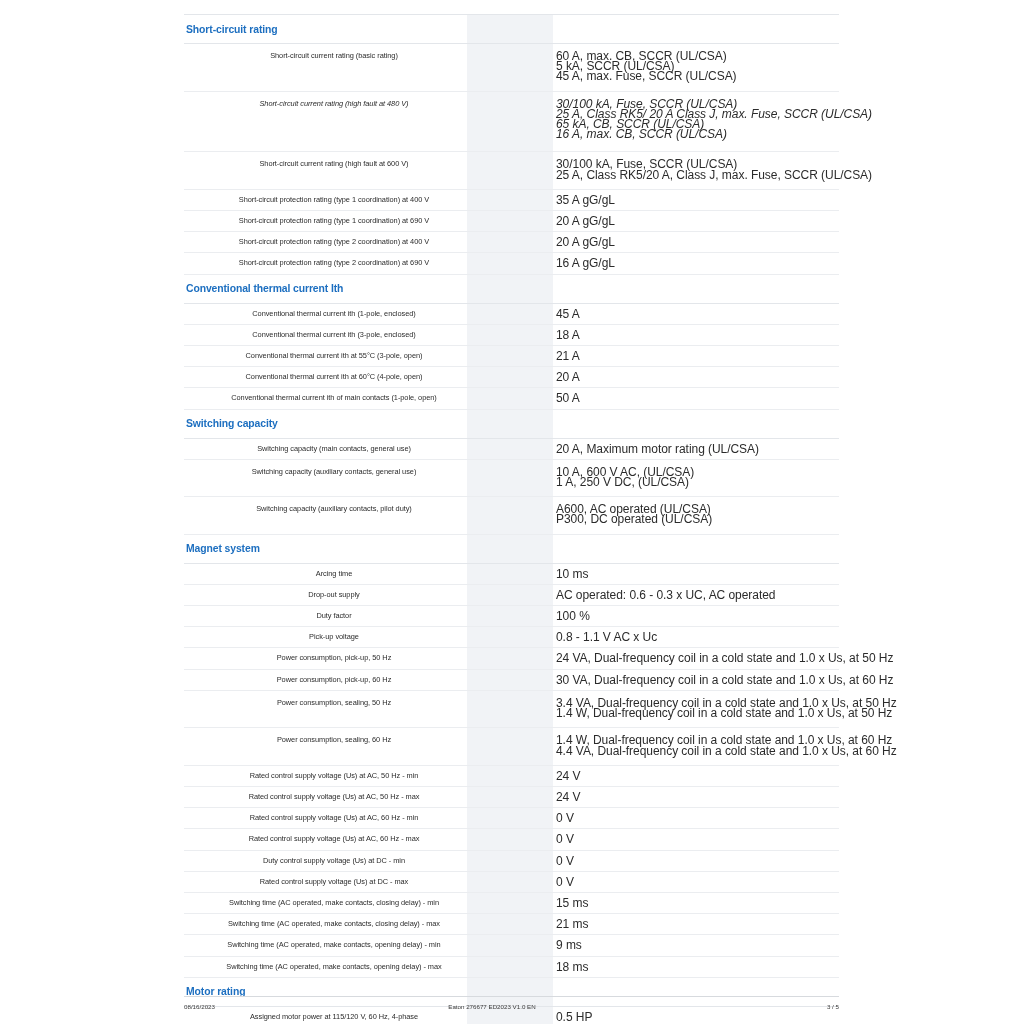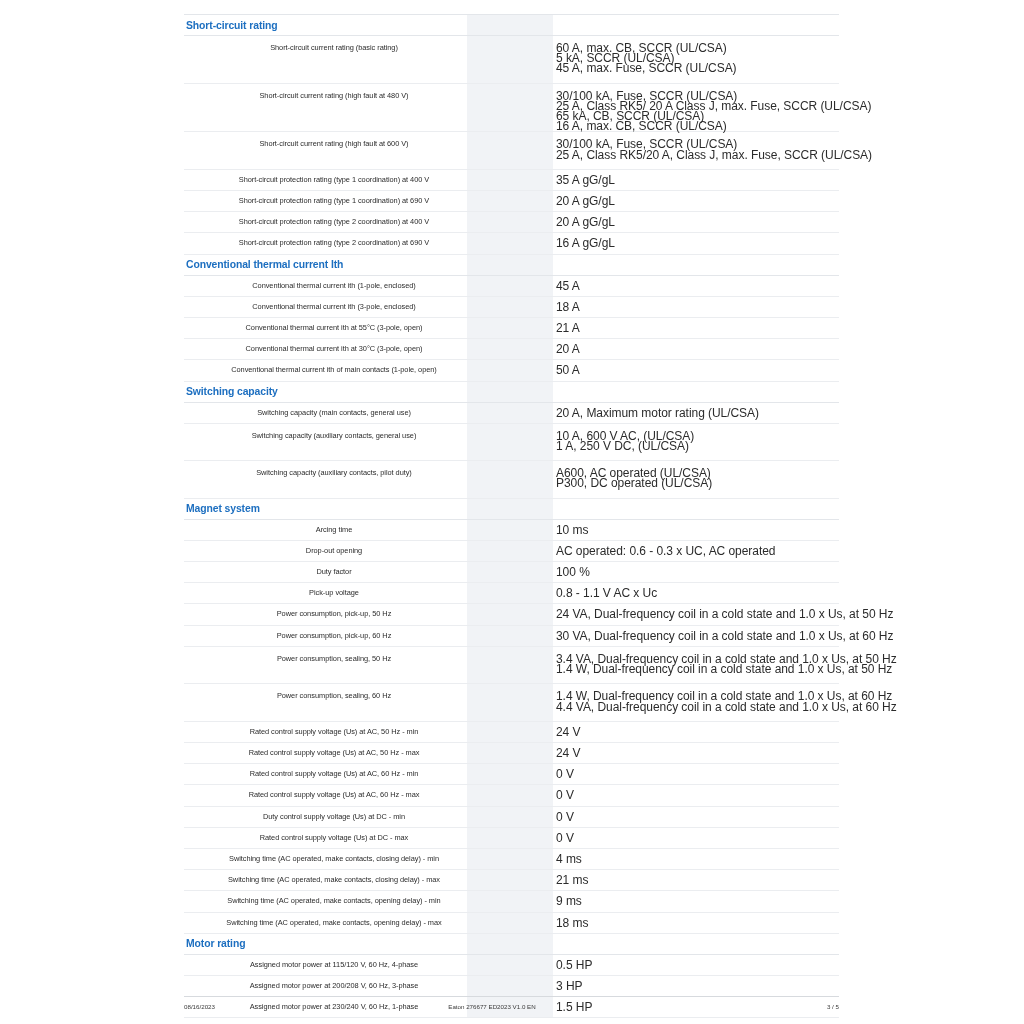--- a/index.html
+++ b/index.html
@@ -30,21 +30,21 @@
   table.spec col.c-label { width: 283px; }
   table.spec col.c-pad1  { width: 53px; }
   table.spec col.c-pad2  { width: 33px; }
   table.spec col.c-value { width: 286px; }
 
   tr.section > td {
     border-top: 1px solid #e3e6ea;
     border-bottom: 1px solid #e3e6ea;
     background: #ffffff;
     padding: 0;
-    height: 21px;
+    height: 29px;
     vertical-align: middle;
   }
   tr.section td.lbl {
     color: #1d6fc0;
     font-weight: bold;
     font-size: 10.4px;
     letter-spacing: -0.1px;
     padding-left: 2px;
     white-space: nowrap;
   }
@@ -72,21 +72,21 @@
     padding-left: 3px;
     color: #2b2b2b;
     font-size: 12px;
     line-height: 10.2px;
     letter-spacing: -0.05px;
   }
   tr.item td.val .vline { display: block; white-space: nowrap; }
 
   
   tr.item.tall > td { padding-top: 7px; padding-bottom: 9px; }
-  tr.item.tall2 > td { padding-top: 7px; padding-bottom: 0; }
+  tr.item.tall2 > td { padding-top: 7px; padding-bottom: 12px; font-style: italic; }
 
   
   #footer {
     position: absolute;
     left: 184px;
     top: 996px;
     width: 655px;
     border-top: 1px solid #d7dade;
     padding-top: 6px;
     display: flex;
@@ -204,21 +204,21 @@
           </tr>
           <tr class="item">
             <td class="lbl">Conventional thermal current ith at 55°C (3-pole, open)</td>
             <td class="pad1"></td>
             <td class="pad2"></td>
             <td class="val">
               <span class="vline">21 A</span>
             </td>
           </tr>
           <tr class="item">
-            <td class="lbl">Conventional thermal current ith at 30°C (3-pole, open)</td>
+            <td class="lbl">Conventional thermal current ith at 60°C (4-pole, open)</td>
             <td class="pad1"></td>
             <td class="pad2"></td>
             <td class="val">
               <span class="vline">20 A</span>
             </td>
           </tr>
           <tr class="item">
             <td class="lbl">Conventional thermal current ith of main contacts (1-pole, open)</td>
             <td class="pad1"></td>
             <td class="pad2"></td>
@@ -266,21 +266,21 @@
           </tr>
           <tr class="item">
             <td class="lbl">Arcing time</td>
             <td class="pad1"></td>
             <td class="pad2"></td>
             <td class="val">
               <span class="vline">10 ms</span>
             </td>
           </tr>
           <tr class="item">
-            <td class="lbl">Drop-out opening</td>
+            <td class="lbl">Drop-out supply</td>
             <td class="pad1"></td>
             <td class="pad2"></td>
             <td class="val">
               <span class="vline">AC operated: 0.6 - 0.3 x UC, AC operated</span>
             </td>
           </tr>
           <tr class="item">
             <td class="lbl">Duty factor</td>
             <td class="pad1"></td>
             <td class="pad2"></td>
@@ -376,21 +376,21 @@
             <td class="pad2"></td>
             <td class="val">
               <span class="vline">0 V</span>
             </td>
           </tr>
           <tr class="item">
             <td class="lbl">Switching time (AC operated, make contacts, closing delay) - min</td>
             <td class="pad1"></td>
             <td class="pad2"></td>
             <td class="val">
-              <span class="vline">4 ms</span>
+              <span class="vline">15 ms</span>
             </td>
           </tr>
           <tr class="item">
             <td class="lbl">Switching time (AC operated, make contacts, closing delay) - max</td>
             <td class="pad1"></td>
             <td class="pad2"></td>
             <td class="val">
               <span class="vline">21 ms</span>
             </td>
           </tr>

